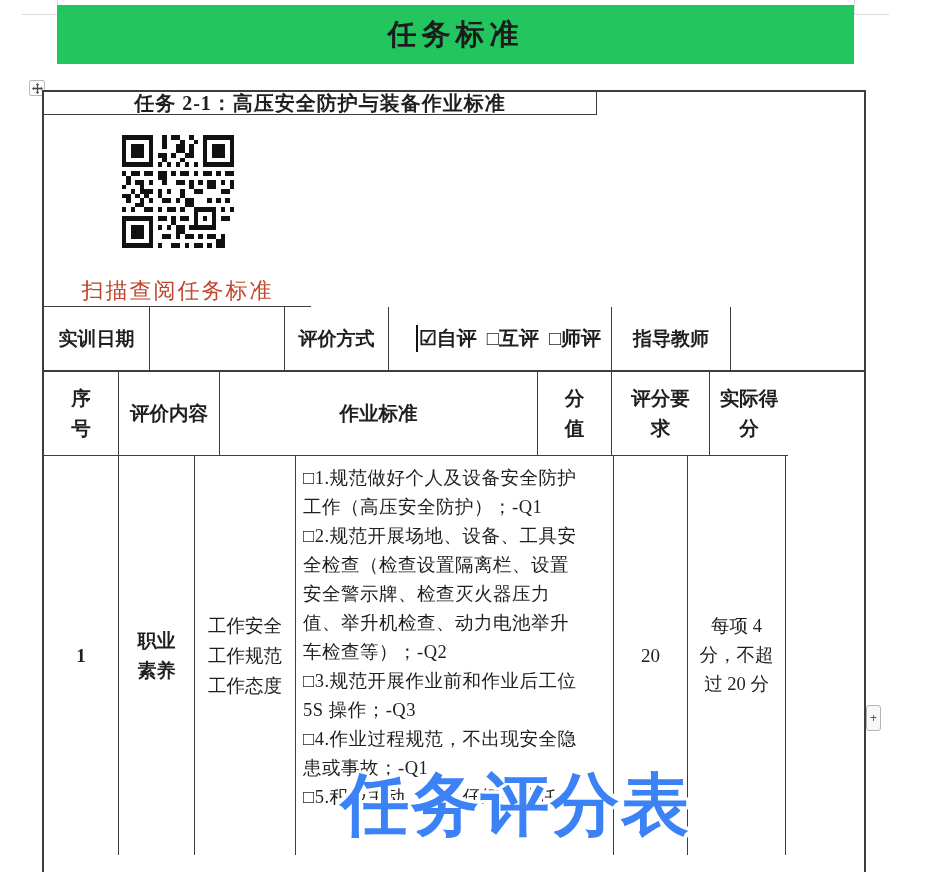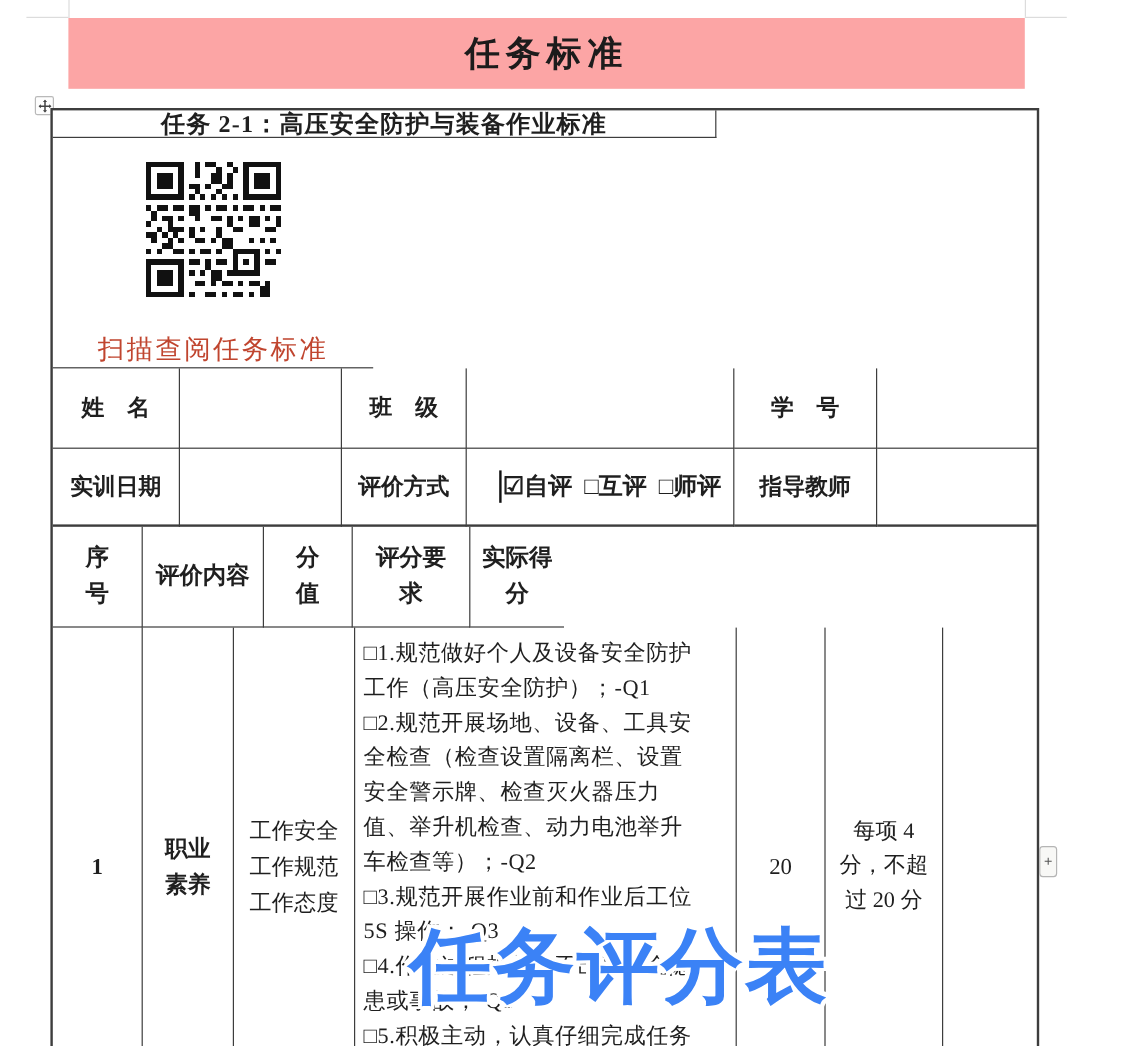--- a/index.html
+++ b/index.html
@@ -8,22 +8,22 @@
     width:949px;height:872px;
     background:#ffffff;
     overflow:hidden;
     font-family:"Liberation Serif","DejaVu Serif",serif;
     color:#1f1f1f;
   }
   
   .guide{position:absolute;background:#dcdcdc;}
   
   .banner{
-    position:absolute;left:57px;top:15px;width:797px;height:59px;
-    background:#fca5a5;
+    position:absolute;left:57px;top:5px;width:797px;height:59px;
+    background:#22c55e;
     display:flex;align-items:center;justify-content:center;
   }
   .banner-title{
     font-size:29px;font-weight:bold;letter-spacing:5px;color:#1c1c1c;
   }
   
   .move-handle{
     position:absolute;left:29px;top:80px;width:16px;height:16px;
     background:#fdfdfd;border:1px solid #b9b9b9;border-radius:2px;
     display:flex;align-items:center;justify-content:center;box-sizing:border-box;
@@ -232,47 +232,40 @@
               <rect x="14" y="24" width="1" height="1"></rect>
               <rect x="16" y="24" width="2" height="1"></rect>
               <rect x="19" y="24" width="1" height="1"></rect>
               <rect x="21" y="23" width="2" height="2"></rect>
           </g>
         </svg>
         <span class="qr-caption">扫描查阅任务标准</span>
       </div>
     </div>
 
-    <div class="trow r2">
-      <div class="cell c-w1 bold">姓　名</div>
-      <div class="cell c-w2"></div>
-      <div class="cell c-w3 bold">班　级</div>
-      <div class="cell c-w4"></div>
-      <div class="cell c-w5 bold">学　号</div>
-      <div class="cell c-w6 last"></div>
-    </div>
 
     <div class="trow r3">
       <div class="cell c-w1 bold">实训日期</div>
       <div class="cell c-w2"></div>
       <div class="cell c-w3 bold">评价方式</div>
       <div class="cell c-w4 eval-cell">
         <span class="text-cursor"></span>
         <span class="eval-opt">☑自评</span>
         <span class="eval-opt">□互评</span>
         <span class="eval-opt">□师评</span>
       </div>
       <div class="cell c-w5 bold">指导教师</div>
       <div class="cell c-w6 last"></div>
     </div>
 
     <div class="trow r4">
       <div class="cell h-w1 lines">序
 号</div>
       <div class="cell h-w3 lines">评价内容</div>
+      <div class="cell h-w4 lines">作业标准</div>
       <div class="cell h-w5 lines">分
 值</div>
       <div class="cell h-w6 lines">评分要
 求</div>
       <div class="cell h-w7 lines last">实际得
 分</div>
     </div>
 
     <div class="trow r5 cut">
       <div class="cell h-w1 bold">1</div>

